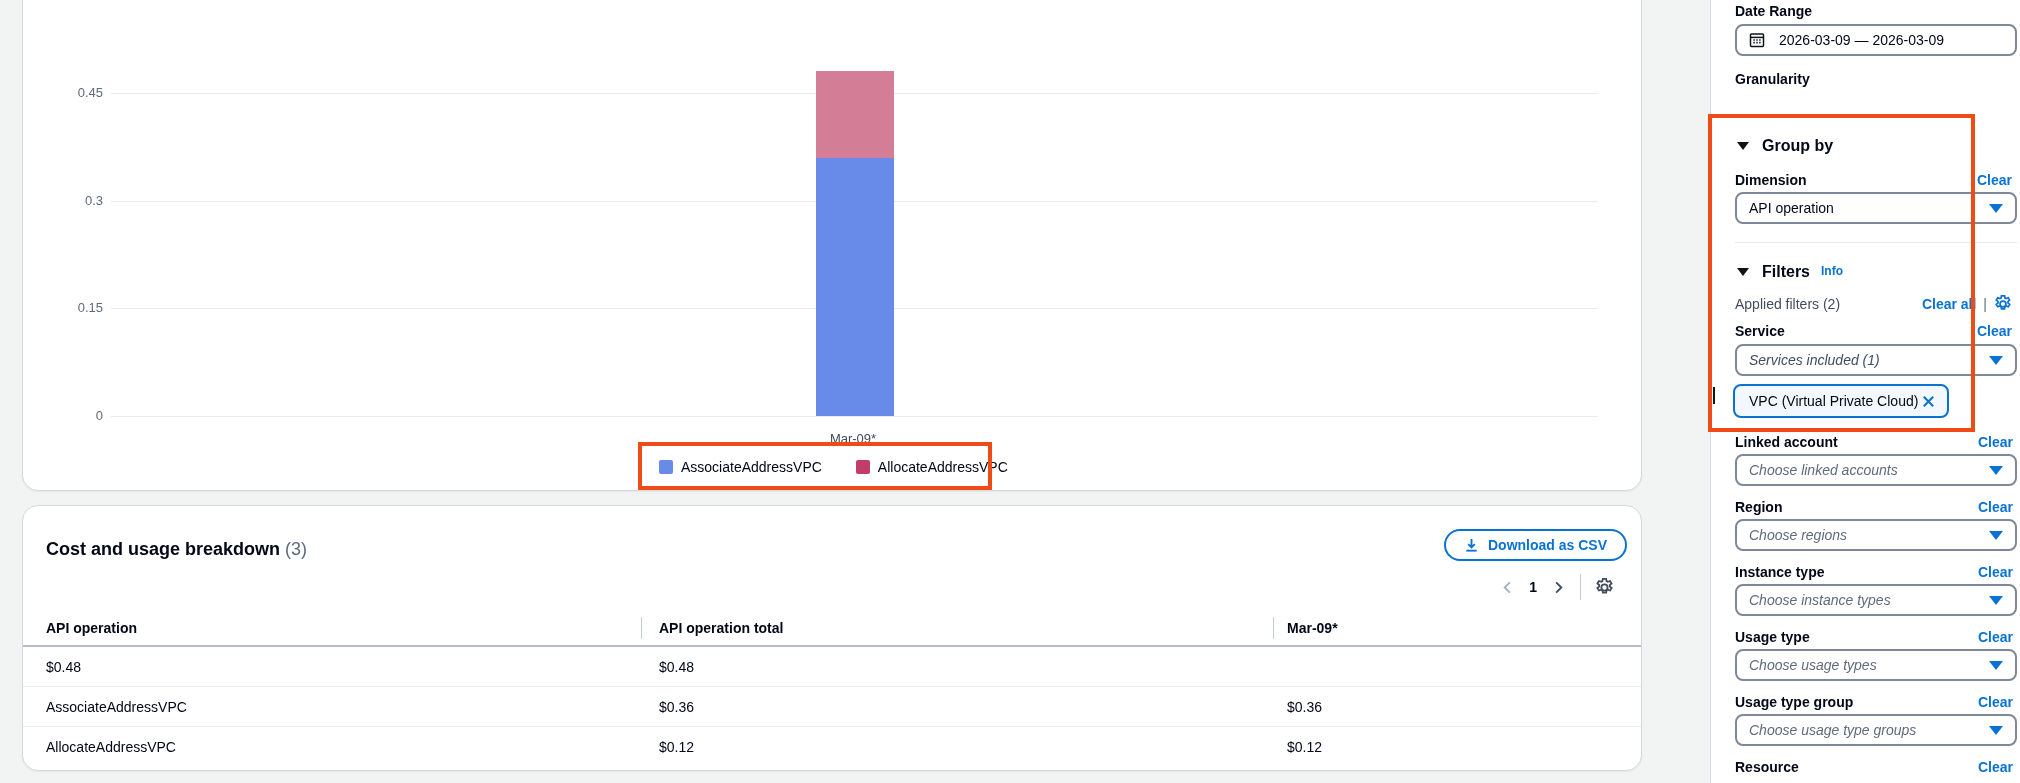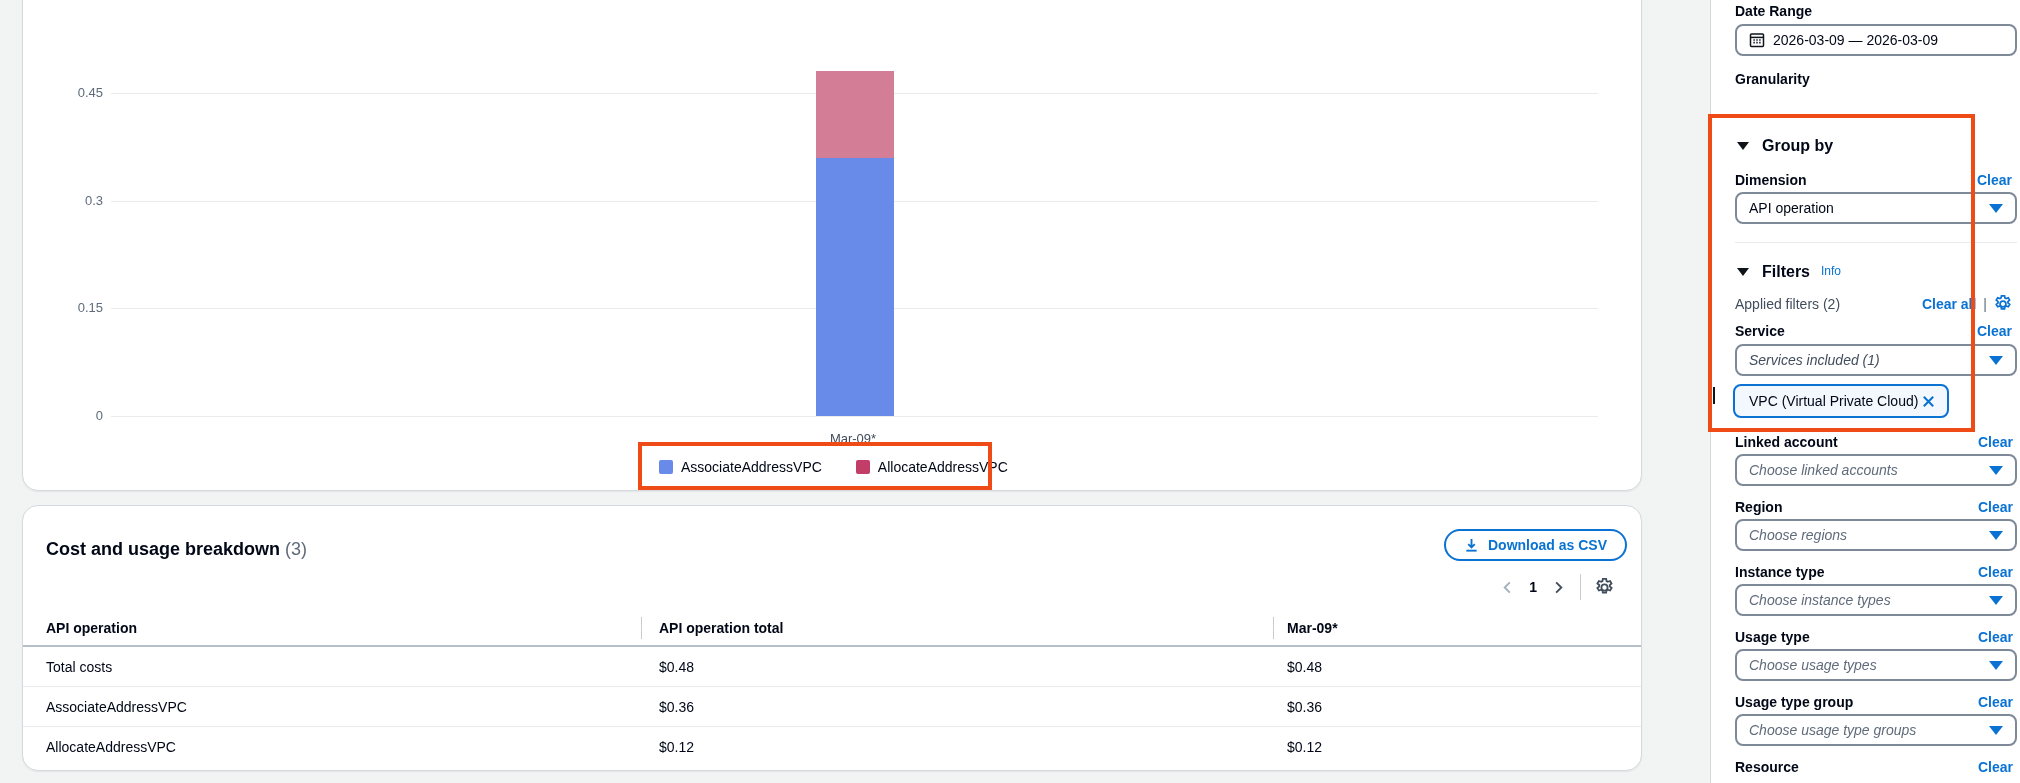--- a/index.html
+++ b/index.html
@@ -41,21 +41,21 @@
   .tr.last{border-bottom:none;}
   .td{padding-left:23px;}
   .col-sep{position:absolute;top:6px;width:1px;height:22px;background:#c6cdd5;}
   
   #sidebar{position:absolute;left:1710px;top:0;width:310px;height:783px;background:#fff;
     border-left:1px solid #d5d9de;box-sizing:border-box;overflow:hidden;}
   .sb-label{position:absolute;left:24px;font-weight:700;font-size:14px;white-space:nowrap;}
   .sb-header{position:absolute;left:26px;font-weight:700;font-size:16px;white-space:nowrap;display:flex;align-items:center;}
   .tri{width:0;height:0;border-left:6px solid transparent;border-right:6px solid transparent;
     border-top:8px solid #0f141a;margin-right:13px;display:inline-block;}
-  .info-link{margin-left:11px;font-size:12px;font-weight:400;color:#0972d3;cursor:pointer;position:relative;top:-1px;}
+  .info-link{margin-left:11px;font-size:12px;font-weight:700;color:#0972d3;cursor:pointer;position:relative;top:-1px;}
   .select{position:absolute;left:24px;width:282px;height:32px;border:2px solid #7d8998;border-radius:8px;
     background:#fff;display:flex;align-items:center;justify-content:space-between;
     padding:0 12px;box-sizing:border-box;font-size:14px;cursor:pointer;}
   .caret{width:0;height:0;border-left:7px solid transparent;border-right:7px solid transparent;
     border-top:9px solid #0972d3;display:inline-block;}
   .ph{font-style:italic;color:#5f6b7a;}
   .val{color:#000716;}
   .sumtext{font-style:italic;color:#414d5c;}
   .clear-link{position:absolute;right:8px;font-weight:700;font-size:14px;color:#0972d3;cursor:pointer;white-space:nowrap;}
   .sb-divider{position:absolute;left:24px;width:282px;height:1px;background:#e9ebed;}
@@ -146,41 +146,40 @@
   <div class="tbl">
     <div class="tbl-head" id="thead">
         <div class="th">API operation</div>
         <div class="th">API operation total</div>
         <div class="th">Mar-09*</div>
       </div>
     <div class="col-sep" style="left:618px"></div>
     <div class="col-sep" style="left:1250px"></div>
     <div id="tbody">
         <div class="tr">
-          <div class="td">Total costs</div>
           <div class="td">$0.48</div>
           <div class="td">$0.48</div>
         </div>
         <div class="tr">
           <div class="td">AssociateAddressVPC</div>
           <div class="td">$0.36</div>
           <div class="td">$0.36</div>
         </div>
         <div class="tr last">
           <div class="td">AllocateAddressVPC</div>
           <div class="td">$0.12</div>
           <div class="td">$0.12</div>
         </div>
       </div>
   </div>
 </section>
 
 <aside id="sidebar">
   <span class="sb-label" style="top:3px">Date Range</span>
-  <div class="select" style="top:24px;justify-content:flex-start;gap:8px">
+  <div class="select" style="top:24px;justify-content:flex-start;gap:14px">
     <span>
       <svg width="16" height="16" viewBox="0 0 16 16" fill="none" stroke="#0f141a" stroke-width="1.5">
         <rect x="1.5" y="2" width="13" height="12.5" rx="1"></rect>
           <path d="M1.5 5.4h13"></path>
         <path d="M4.4 8h1.4M7.3 8h1.4M10.2 8h1.4M4.4 10.6h1.4M7.3 10.6h1.4M10.2 10.6h1.4" stroke-width="1.7"></path>
       </svg>
     </span>
     <span class="val">2026-03-09 — 2026-03-09</span>
   </div>
 

